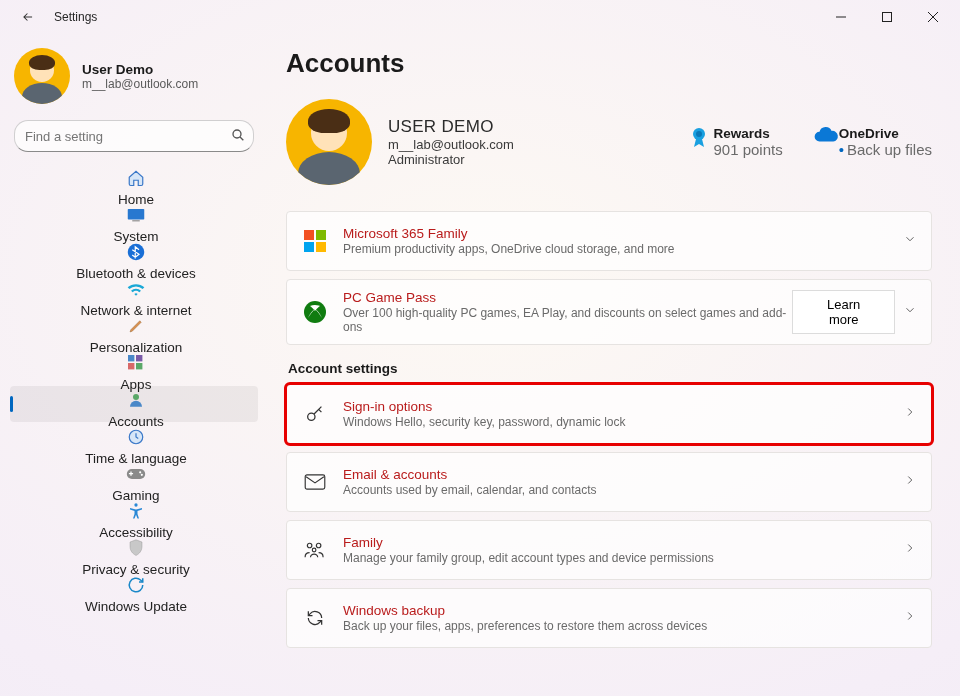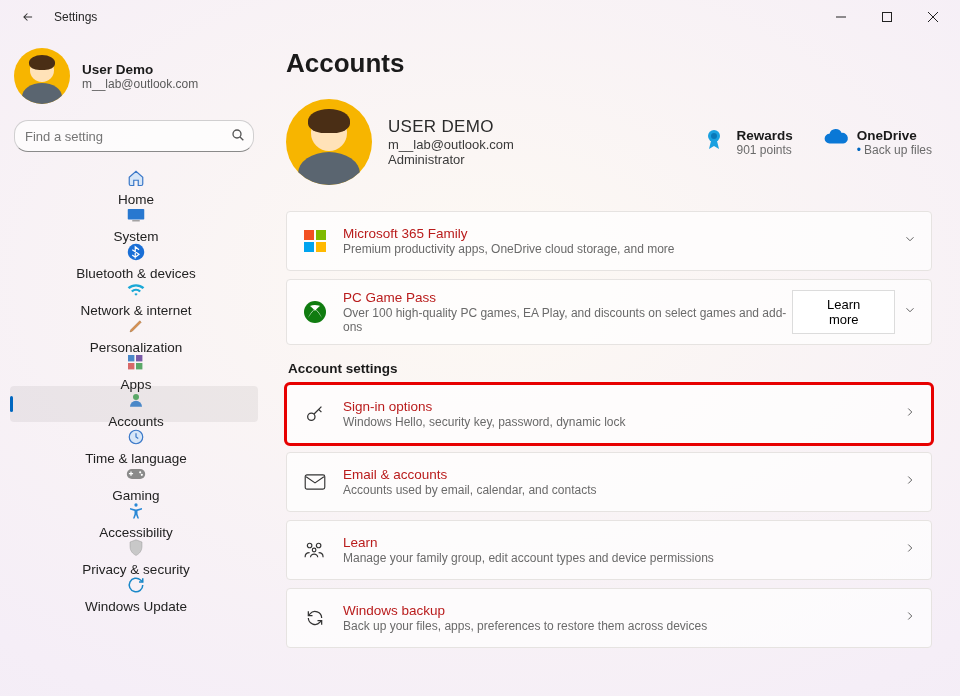--- a/index.html
+++ b/index.html
@@ -44,24 +44,24 @@
   
   .main { flex:1; padding:14px 28px 0 18px; overflow:hidden; }
   .page-title { font-size:26px; font-weight:600; margin-bottom:20px; }
 
   .hero { display:flex; align-items:center; gap:16px; margin-bottom:26px; }
   .hero .info .uname { font-size:17px; color:#2b2b2b; letter-spacing:.3px; }
   .hero .info .umail { font-size:13px; color:#3a3a3a; }
   .hero .info .role { font-size:13px; color:#3a3a3a; }
 
   .hero .tiles { margin-left:auto; display:flex; gap:30px; }
-  .tile { display:flex; align-items:flex-start; gap:10px; }
+  .tile { display:flex; align-items:flex-start; gap:2px; }
   .tile .ticon { width:24px; height:24px; flex-shrink:0; }
   .tile .tt { font-weight:600; font-size:13.5px; }
-  .tile .ts { font-size:12px; color:#6a6a6a; }
+  .tile .ts { font-size:15px; color:#6a6a6a; }
   .tile .tdot { color:#0067c0; margin-right:3px; }
 
   .card { background:rgba(255,255,255,0.7); border:1px solid #e6e3e1; border-radius:4px; display:flex; align-items:center; padding:10px 14px; margin-bottom:8px; min-height:60px; }
   .card .cicon { width:28px; height:28px; display:flex; align-items:center; justify-content:center; margin-right:14px; flex-shrink:0; }
   .card .ctitle { font-size:13.5px; color:#b91c1c; }
   .card .csub { font-size:12px; color:#6a6a6a; margin-top:1px; }
   .card .chev { margin-left:auto; color:#555; }
   .card .learnbtn { background:#fff; border:1px solid #dcdcdc; border-radius:0; padding:6px 18px; font-size:13px; margin-left:auto; margin-right:8px; }
   .card.highlight { outline:3px solid #e70000; outline-offset:-1px;justify-content:space-between; }
 
@@ -357,21 +357,21 @@
     <div class="card">
       <span class="cicon">
         <svg width="24" height="18" viewBox="0 0 26 20" fill="none" stroke="#333" stroke-width="1.3">
             <circle cx="7" cy="5" r="2.5"></circle>
             <circle cx="17" cy="5" r="2.5"></circle>
             <circle cx="12" cy="10" r="2"></circle>
             <path d="M2 18c0-3 2-5 5-5M22 18c0-3-2-5-5-5M8 18c0-2 2-3.5 4-3.5s4 1.5 4 3.5"></path>
           </svg>
       </span>
       <div>
-        <div class="ctitle">Learn</div>
+        <div class="ctitle">Family</div>
         <div class="csub">Manage your family group, edit account types and device permissions</div>
       </div>
       <span class="chev">
         <svg width="14" height="14" viewBox="0 0 24 24" fill="none" stroke="#555" stroke-width="1.6">
             <path d="M9 6l6 6-6 6"></path>
           </svg>
       </span>
     </div>
 
     <div class="card">

